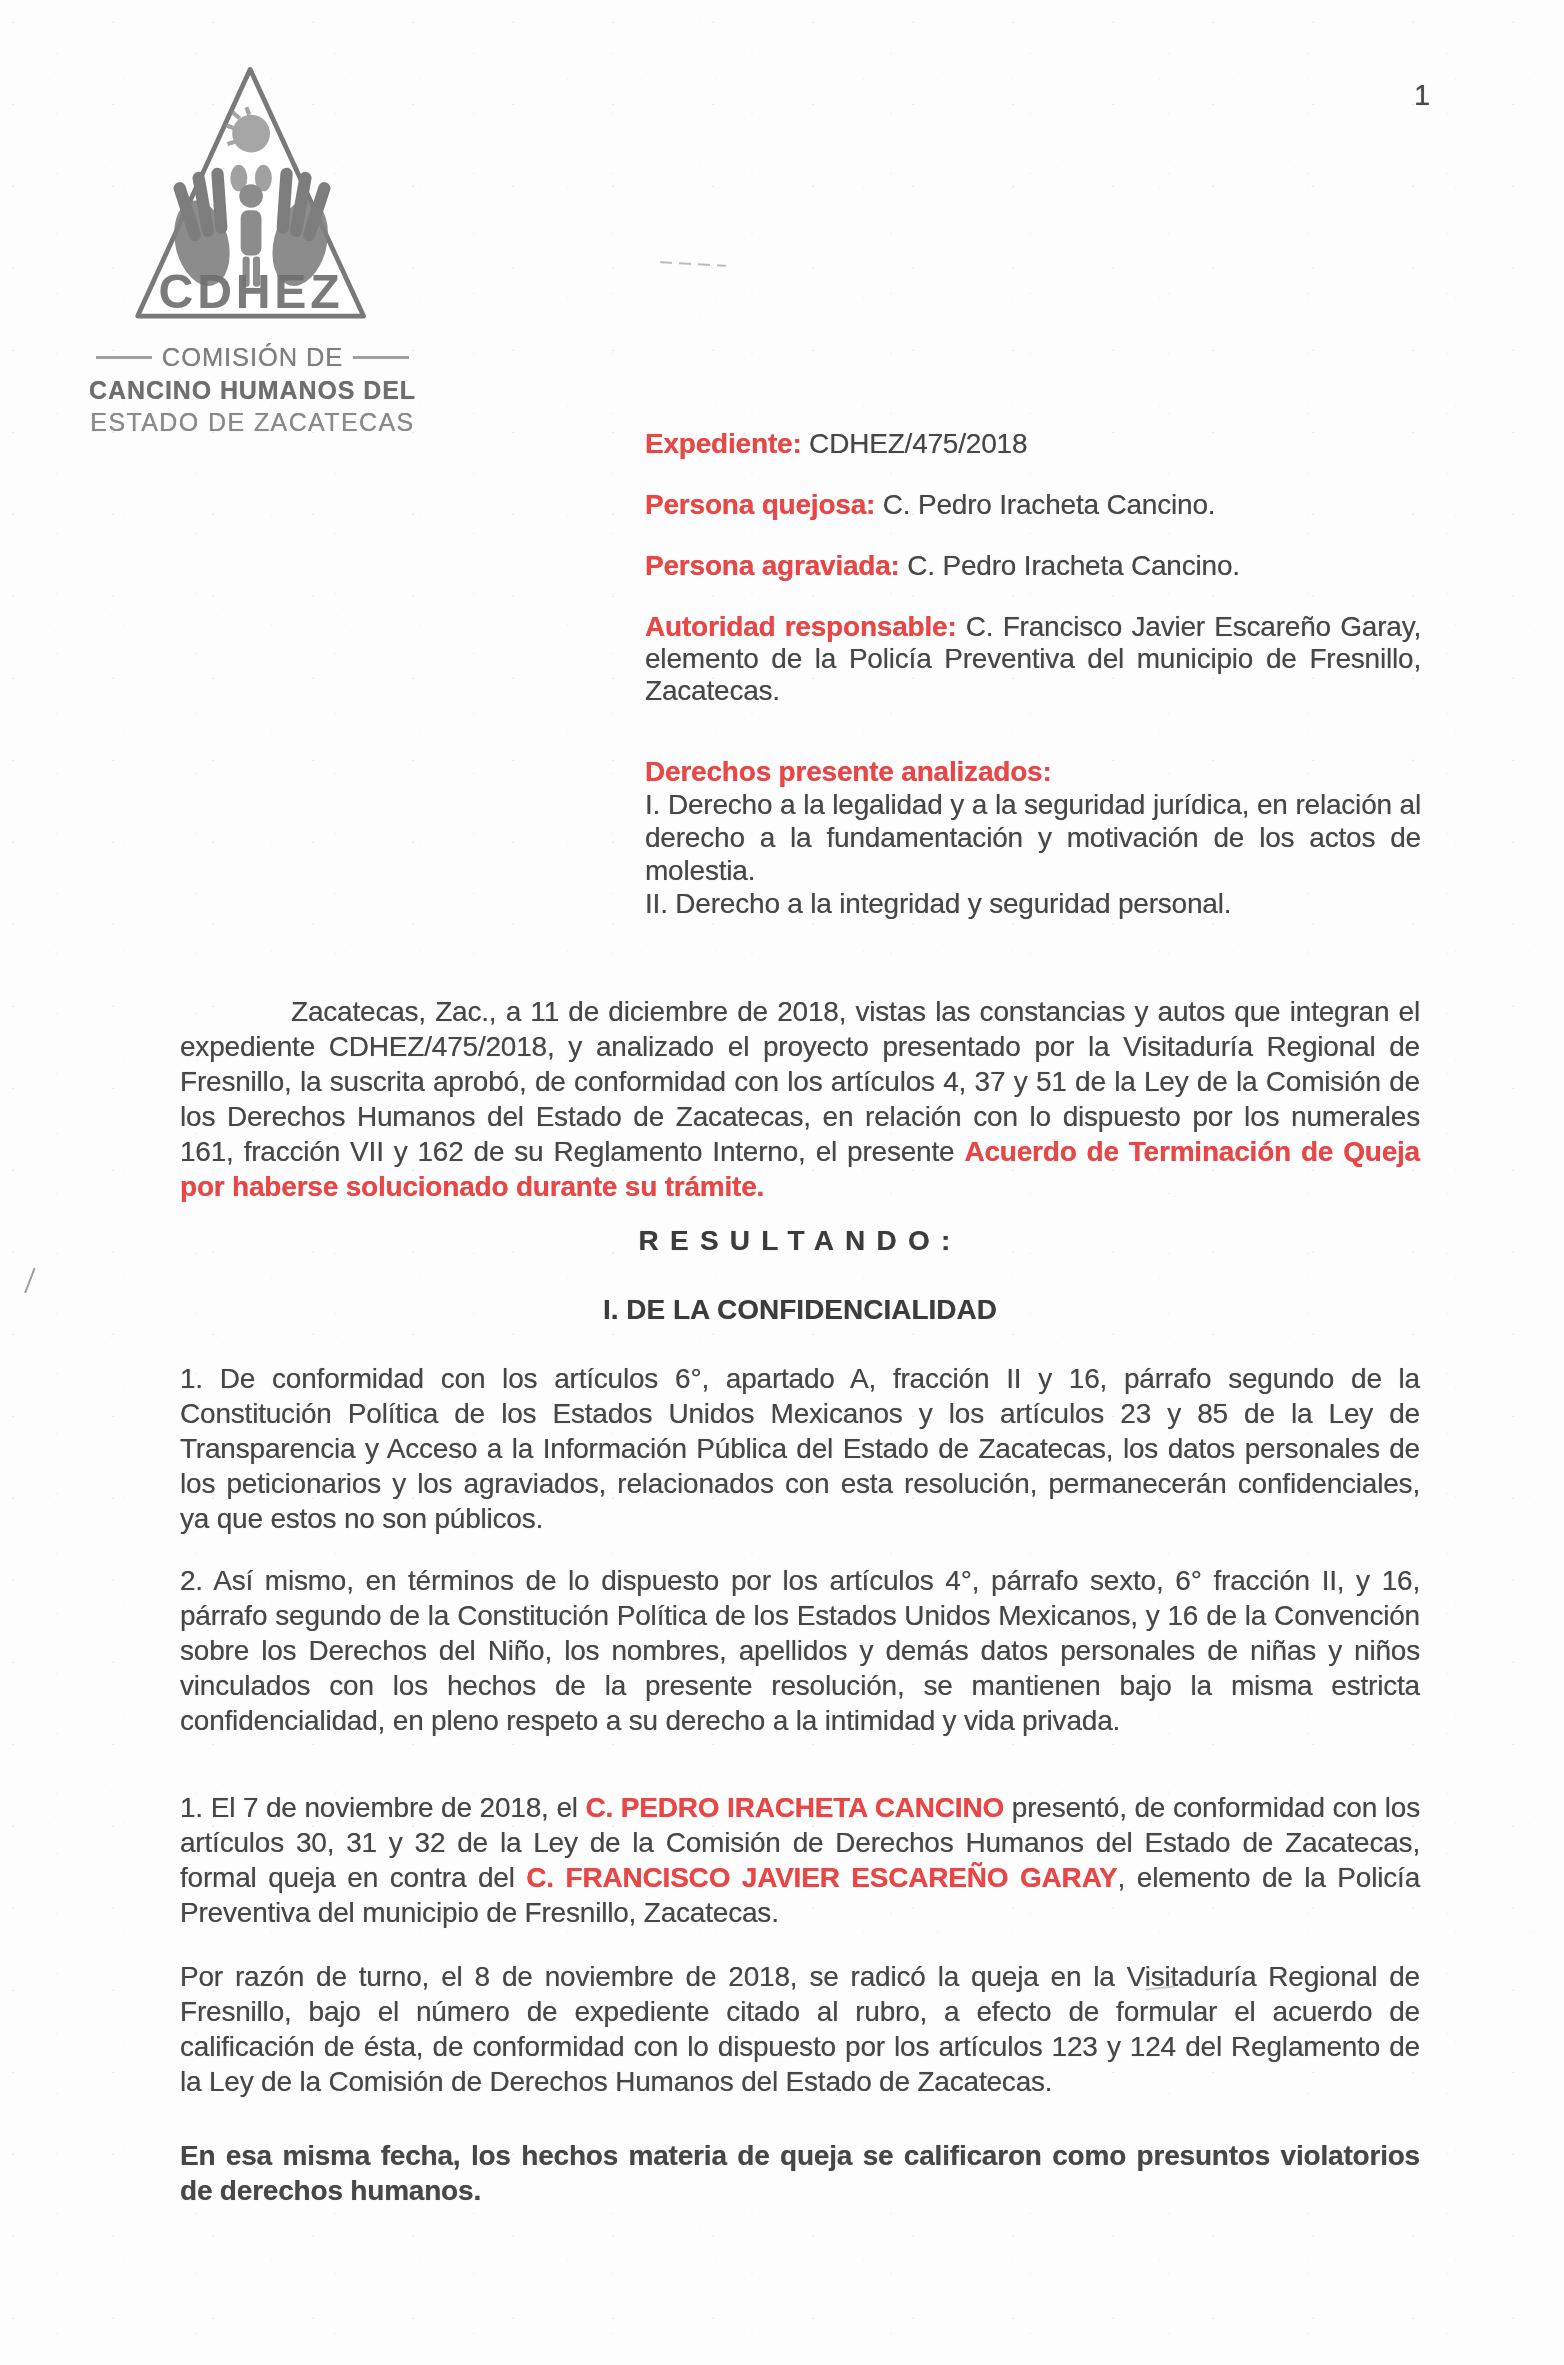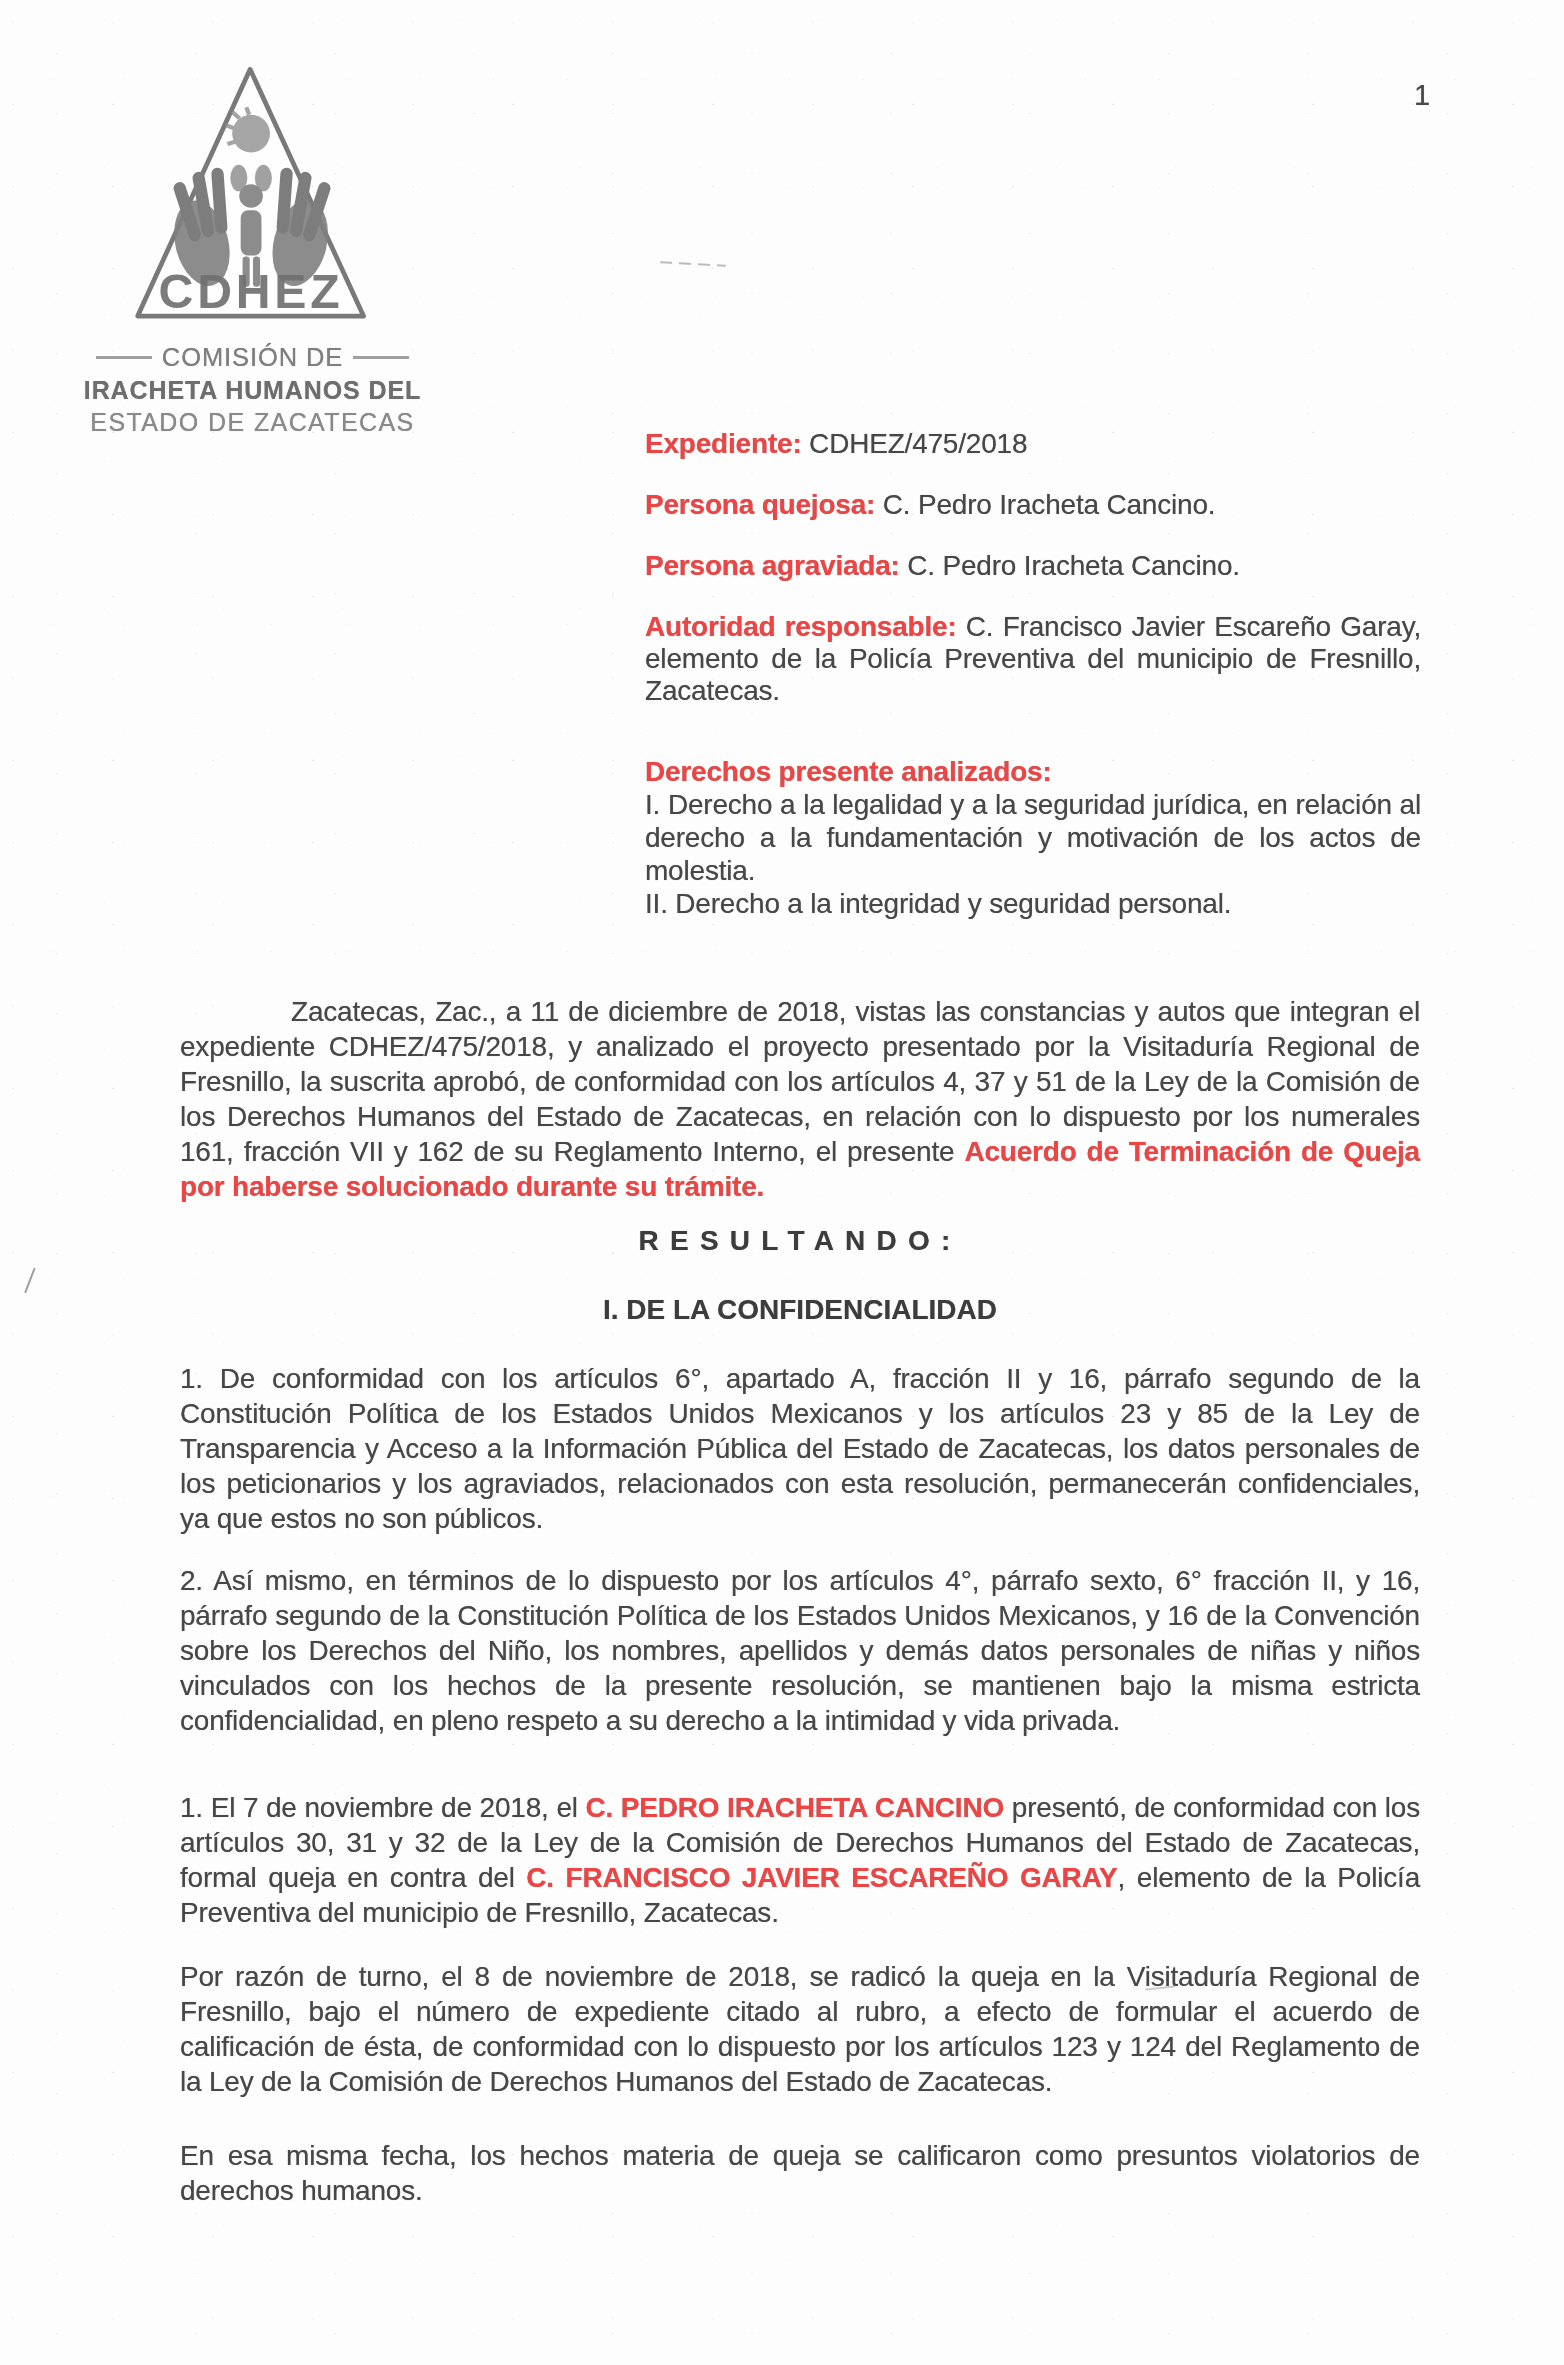--- a/index.html
+++ b/index.html
@@ -77,21 +77,21 @@
   .h-res{
     margin:0 0 34px;text-align:center;font-weight:bold;
     letter-spacing:.40em;color:var(--heading_ink,#3c3c3c);
   }
   .h-conf{margin:0 0 34px;text-align:center;font-weight:bold;color:var(--heading_ink,#3c3c3c);letter-spacing:0;}
   .p-conf1{margin:0 0 26.5px;}
   .p-conf2{margin:0 0 52px;}
   .h-rel{margin:0 0 33px;text-align:center;font-weight:bold;color:var(--heading_ink,#3c3c3c);letter-spacing:0;}
   .p-hechos1{margin:0 0 29px;}
   .p-hechos2{margin:0 0 39px;}
-  .p-hechos3{margin:0;}
+  .p-hechos3{margin:0;font-weight:bold;}
 
   
   .mark{position:absolute;pointer-events:none;}
   .mark-dash{
     left:660px;top:263px;width:66px;height:1.9px;
     background:repeating-linear-gradient(90deg,#8f8f8f 0 12.3px,transparent 12.3px 19px);
     transform:rotate(3deg);opacity:.6;border-radius:0.9px;
   }
   .mark-slash-left{
     left:29px;top:1267px;width:2.4px;height:26.5px;background:#6b6b6b;
@@ -140,21 +140,21 @@
         <rect x="366" y="428" width="15" height="64" rx="7" fill="#8c8c8c"></rect>
       </g>
 
       <text x="362" y="536" text-anchor="middle" font-family="Liberation Sans, DejaVu Sans, sans-serif" font-size="102" font-weight="bold" fill="#707070" letter-spacing="8" opacity="0.92">CDHEZ</text>
     </svg>
     <div class="org1">
       <span class="org-dash"></span>
       <span class="scantext">COMISIÓN DE</span>
       <span class="org-dash"></span>
     </div>
-    <div class="org2 scantext">IRACHETA HUMANOS DEL</div>
+    <div class="org2 scantext">CANCINO HUMANOS DEL</div>
     <div class="org3 scantext">ESTADO DE ZACATECAS</div>
   </div>
 
   <div class="caption scantext">
     <p><b>Expediente:</b> <span>CDHEZ/475/2018</span></p>
     <p><b>Persona quejosa:</b> <span>C. Pedro Iracheta Cancino.</span></p>
     <p><b>Persona agraviada:</b> <span>C. Pedro Iracheta Cancino.</span></p>
     <p class="autoridad"><b>Autoridad responsable:</b> <span>C. Francisco Javier Escareño Garay, elemento de la Policía Preventiva del municipio de Fresnillo, Zacatecas.</span></p>
     <p class="label-line"><b>Derechos presente analizados:</b></p>
     <div class="derechos">

